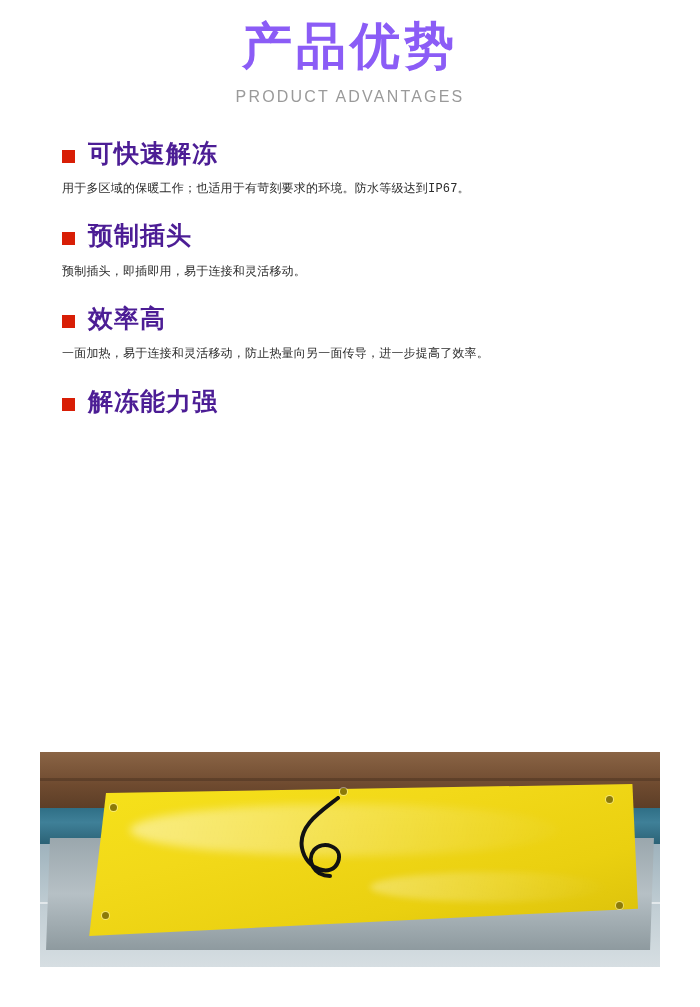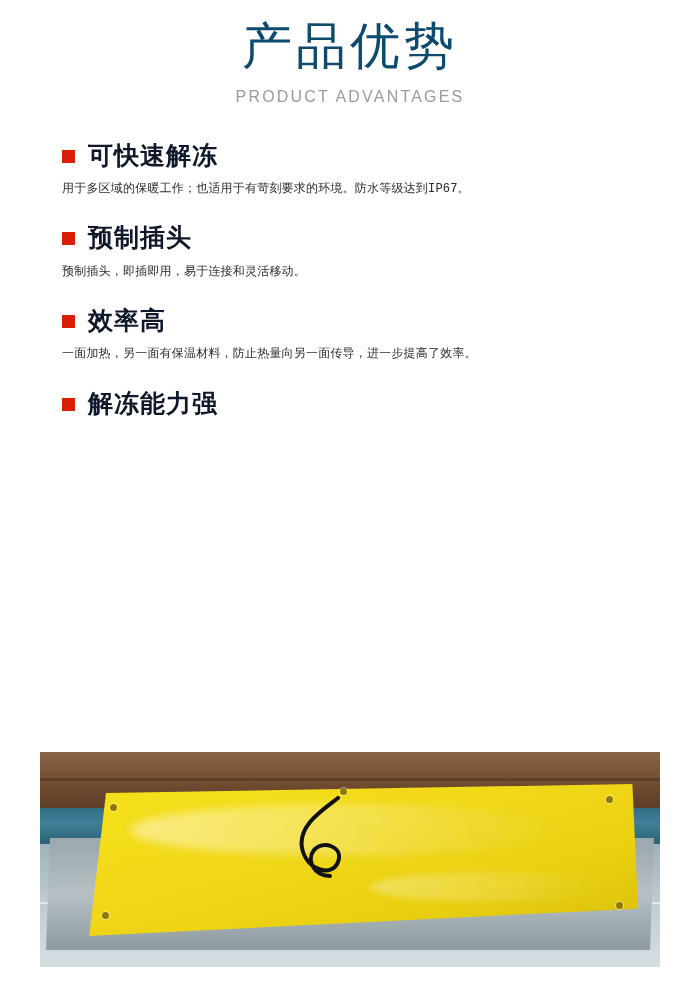--- a/index.html
+++ b/index.html
@@ -22,22 +22,22 @@
     background: #ffffff;
   }
 
   
   .header {
     padding-top: 18px;
     text-align: center;
   }
   .header-title {
     font-size: 50px;
-    font-weight: normal;
-    color: #0c4a6e;
+    font-weight: bold;
+    color: #8b5cf6;
     letter-spacing: 4px;
     line-height: 1.15;
     margin: 0;
   }
   .header-subtitle {
     margin-top: 12px;
     font-size: 16px;
     letter-spacing: 2.2px;
     color: #9a9a9a;
     font-weight: normal;
@@ -62,23 +62,24 @@
     background: #d81e06;
     display: inline-block;
     margin-right: 13px;
     flex: 0 0 auto;
     position: relative;
     top: 1px;
   }
   .adv-title {
     font-size: 25px;
     font-weight: bold;
-    color: #0f172a;
+    color: #4c1d95;
     letter-spacing: 1px;
     line-height: 1.1;
+    font-family: Liberation Mono, monospace;
   }
   .adv-body {
     font-size: 12px;
     line-height: 1.85;
     color: #2b2b2b;
     letter-spacing: 0.2px;
     padding-left: 0px;
     font-family: Liberation Mono, monospace;
   }
 
@@ -212,21 +213,21 @@
       </div>
       <div class="adv-body">预制插头，即插即用，易于连接和灵活移动。</div>
     </div>
 
 
     <div class="adv-item">
       <div class="adv-head">
         <span class="adv-bullet"></span>
         <span class="adv-title">效率高</span>
       </div>
-      <div class="adv-body">一面加热，另一面有保温材料，防止热量向另一面传导，进一步提高了效率。</div>
+      <div class="adv-body">一面加热，易于连接和灵活移动，防止热量向另一面传导，进一步提高了效率。</div>
     </div>
 
     <div class="adv-item">
       <div class="adv-head">
         <span class="adv-bullet"></span>
         <span class="adv-title">解冻能力强</span>
       </div>
     </div>
 
   </div>

